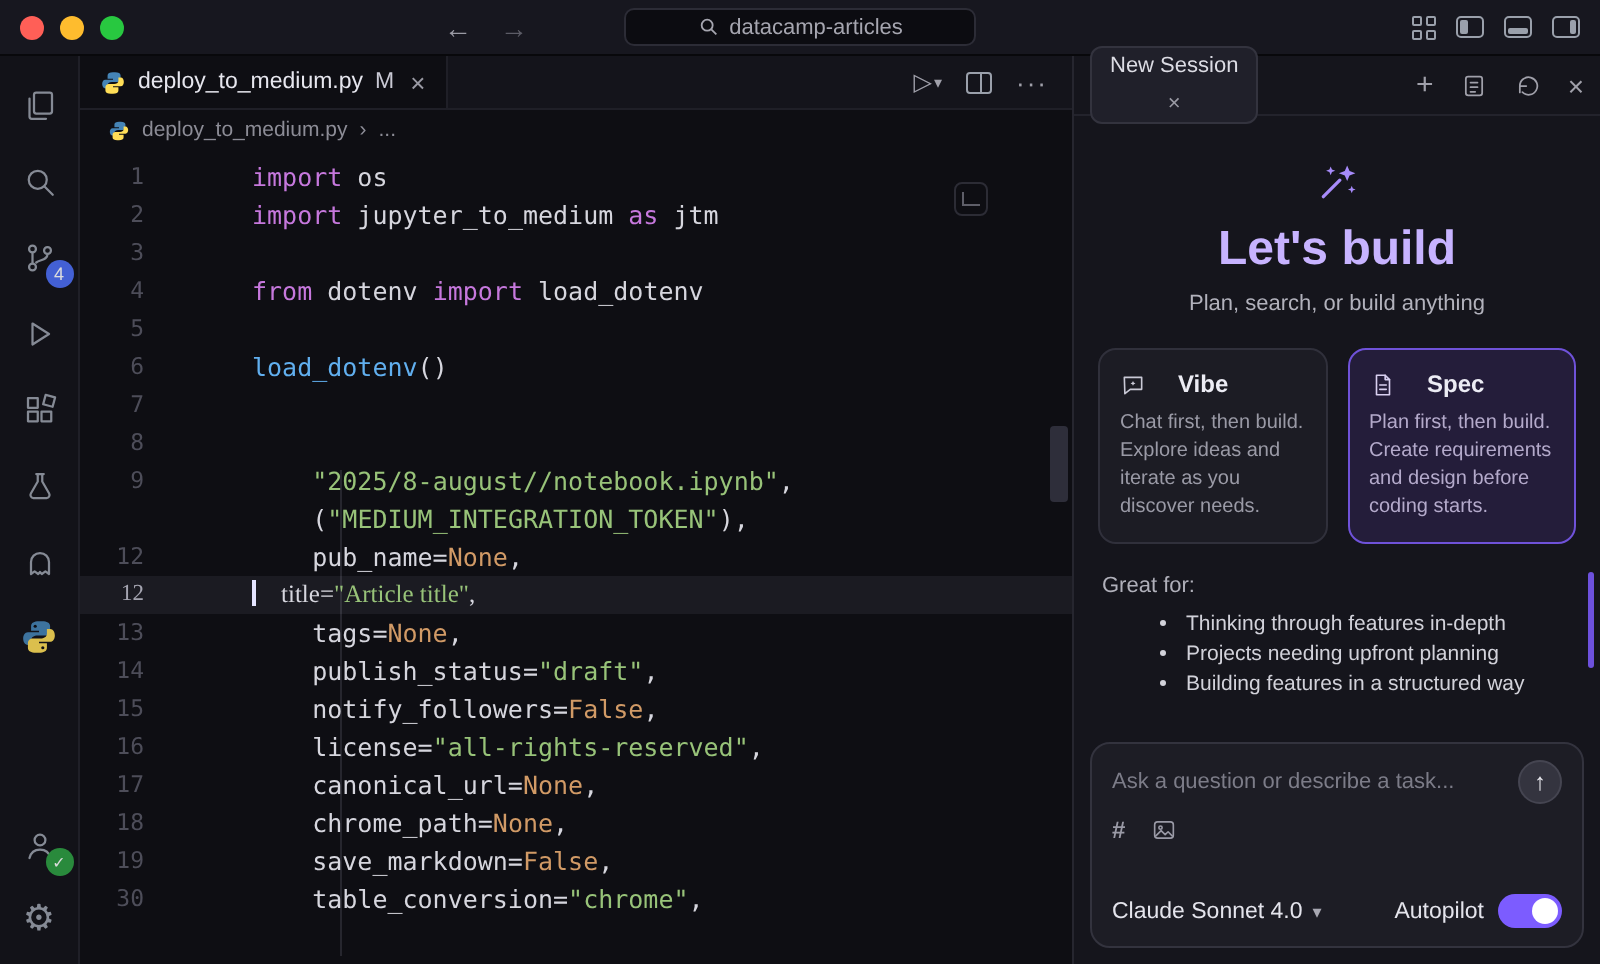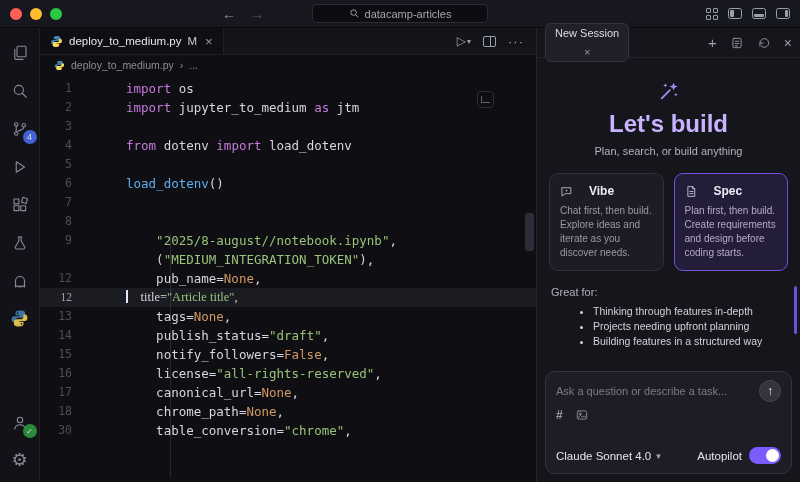--- a/index.html
+++ b/index.html
@@ -315,20 +315,24 @@
           </div>
           <div class="code-row">
             <span class="ln">17</span>
             <span class="code-text"><span class="tok-p">    canonical_url=</span><span class="tok-c">None</span><span class="tok-p">,</span></span>
           </div>
           <div class="code-row">
             <span class="ln">18</span>
             <span class="code-text"><span class="tok-p">    chrome_path=</span><span class="tok-c">None</span><span class="tok-p">,</span></span>
           </div>
           <div class="code-row">
+            <span class="ln">19</span>
+            <span class="code-text"><span class="tok-p">    save_markdown=</span><span class="tok-c">False</span><span class="tok-p">,</span></span>
+          </div>
+          <div class="code-row">
             <span class="ln">30</span>
             <span class="code-text"><span class="tok-p">    table_conversion=</span><span class="tok-s">"chrome"</span><span class="tok-p">,</span></span>
           </div>
         </div>
       <div class="widget-icon">
           <i></i>
         </div>
       <div class="ed-scroll-thumb"></div>
     </div>
   </div>

